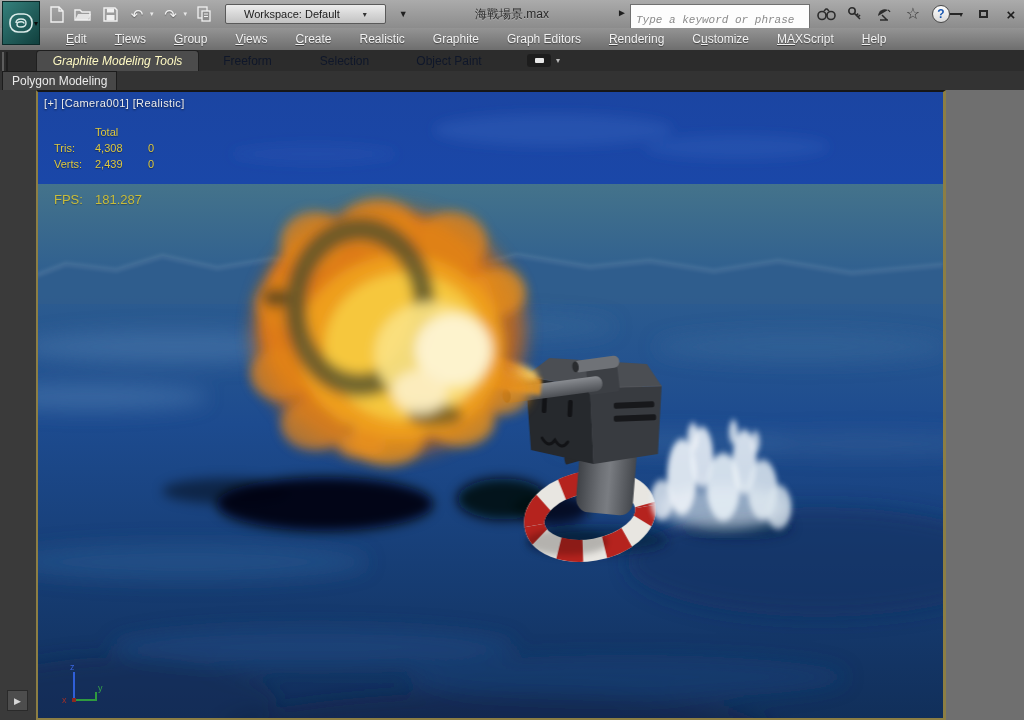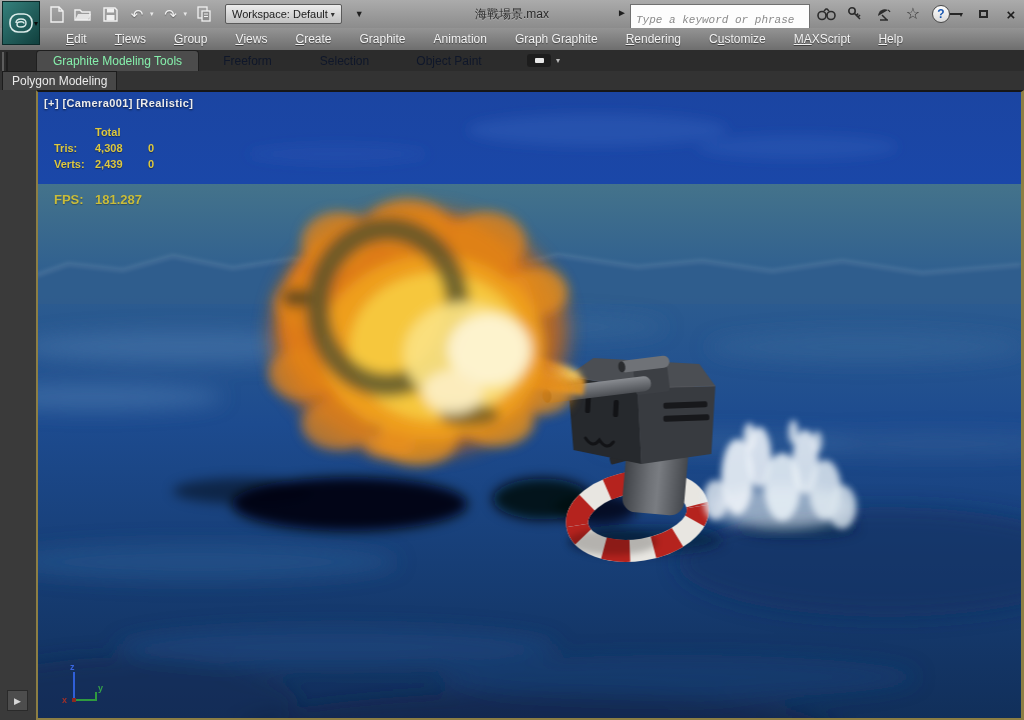--- a/index.html
+++ b/index.html
@@ -12,21 +12,21 @@
     background:linear-gradient(#ababab,#8c8c8c); display:flex; align-items:center; }
   .logo-btn { position:absolute; left:2px; top:1px; width:38px; height:44px; z-index:5;
     background:linear-gradient(135deg,#35807c,#11403e); border:1px solid #0b2b2a;
     display:flex; align-items:center; justify-content:center; cursor:pointer; }
   .logo-caret { position:absolute; right:1px; bottom:16px; font-size:8px; color:#0a0a0a; }
   .tb-icons { position:absolute; left:46px; top:0; height:28px; display:flex; align-items:center; gap:7px; }
   .tb-btn { width:20px; height:20px; display:flex; align-items:center; justify-content:center; cursor:pointer; }
   .tb-btn svg { display:block; }
   .glyph-btn { font-size:15px; color:#f0f0f0; line-height:1; text-shadow:0 1px 1px rgba(0,0,0,.35); }
   .mini-caret { font-size:7px; color:#e8e8e8; margin-left:-4px; cursor:pointer; }
-  .workspace { margin-left:4px; height:20px; padding:0 6px; display:flex; align-items:center; gap:3px;
+  .workspace { margin-left:4px; height:20px; padding:0 18px; display:flex; align-items:center; gap:23px;
     background:linear-gradient(#ececec,#c2c2c2); border:1px solid #5a5a5a; border-radius:2px;
     font-size:11px; color:#1c1c1c; cursor:pointer; }
   .workspace .caret { font-size:8px; color:#333; }
   .tb-overflow { margin-left:6px; font-size:9px; color:#1f1f1f; cursor:pointer; }
   .title-text { position:absolute; left:0; right:0; top:0; height:28px; display:flex;
     align-items:center; justify-content:center; font-size:12px; color:#2a2a2a;
     text-shadow:0 1px 0 rgba(255,255,255,.25); pointer-events:none; }
   .fwd-arrow { position:absolute; left:617px; top:7px; font-size:10px; color:#1d1d1d; cursor:pointer; }
   .search-box { position:absolute; left:630px; top:4px; width:180px; height:31px;
     border:1px solid #707070; background:#fdfdfd; font-size:11px; font-style:italic;
@@ -53,41 +53,41 @@
   .mn { text-decoration:underline; }
 
   
   .ribbon1 { position:absolute; left:0; top:50px; width:1024px; height:21px; background:#2c2c2c; }
   .ribbon2 { position:absolute; left:0; top:71px; width:1024px; height:19px; background:#333333; }
   .ribbon-grip { position:absolute; left:2px; top:52px; width:6px; height:36px;
     border-left:2px solid #5d5d5d; border-right:2px solid #1e1e1e; cursor:grab; }
   .rtabs { position:absolute; left:36px; top:50px; height:21px; display:flex; align-items:flex-end; }
   .rtab { font-size:12px; color:#0f172a; height:21px; display:flex; align-items:center;
     justify-content:center; cursor:pointer; }
-  .rtab.active { background:#4c4c4c; color:#86efac; border-radius:4px 4px 0 0;
-    border:1px solid #1f1f1f; border-bottom:none; }
+  .rtab.active { background:#4c4c4c; color:#fef9c3; border-radius:4px 4px 0 0;
+    border:1px solid #1f1f1f; border-bottom:none;font-style:italic; }
   .rtab-0 { width:163px; } .rtab-1 { width:97px; } .rtab-2 { width:97px; } .rtab-3 { width:112px; }
   .ribbon-min { position:absolute; left:527px; top:54px; width:24px; height:13px; background:#1d1d1d;
     border-radius:3px; display:flex; align-items:center; justify-content:center; cursor:pointer; }
   .ribbon-min i { display:block; width:9px; height:5px; background:#e8e8e8; border-radius:1px; }
   .ribbon-min-caret { position:absolute; left:556px; top:56px; font-size:8px; color:#bdbdbd; cursor:pointer; }
   .subtab { position:absolute; left:2px; top:71px; height:19px; padding:0 9px; background:#474747;
     border:1px solid #1c1c1c; border-bottom:none; font-size:12px; color:#eaeaea;
     display:flex; align-items:center; cursor:pointer; }
 
   
   .sidestrip { position:absolute; left:0; top:90px; width:36px; height:630px; background:#3a3a3a; }
   .expand-btn { position:absolute; left:7px; bottom:9px; width:21px; height:21px; background:#4d4d4d;
     border:1px solid #2a2a2a; color:#d8d8d8; font-size:9px; display:flex; align-items:center;
     justify-content:center; cursor:pointer; }
 
   
-  .viewport { position:absolute; left:36px; top:90px; width:988px; height:630px;
+  .viewport { position:absolute; left:36px; top:90px; width:910px; height:630px;
     border:2px solid #8c7e44; border-top-color:#161616; border-right-width:3px;
-    background:#1d4ed8; overflow:hidden;font-weight:bold; }
+    background:#1d4ed8; overflow:hidden; }
   .scene { position:absolute; left:0; top:0; width:100%; height:100%; }
   .vplabel { position:absolute; left:6px; top:5px; font-size:11px; color:#ececec;
     letter-spacing:.4px; cursor:pointer; text-shadow:0 1px 2px rgba(0,0,0,.6); }
   .stats { position:absolute; left:16px; top:32px; font-size:11px; color:#ddc83f;
     display:grid; grid-template-columns:41px 53px auto; line-height:16px;
     text-shadow:0 1px 1px rgba(0,0,0,.4); }
   .fps { position:absolute; left:16px; top:100px; font-size:13px; color:#c9bc3a;
     display:grid; grid-template-columns:41px auto; text-shadow:0 1px 1px rgba(0,0,0,.3); }
   .gizmo { position:absolute; left:22px; bottom:10px; }
 </style>
@@ -204,31 +204,31 @@
         <span></span>
         <span class="mn">V</span>
         <span>iews</span>
       </span>
     <span class="menu-item">
         <span></span>
         <span class="mn">C</span>
         <span>reate</span>
       </span>
     <span class="menu-item">
+        <span>Realistic</span>
+        <span class="mn"></span>
+        <span></span>
+      </span>
+    <span class="menu-item">
         <span>Graphite</span>
         <span class="mn"></span>
         <span></span>
       </span>
     <span class="menu-item">
-        <span>Animation</span>
-        <span class="mn"></span>
-        <span></span>
-      </span>
-    <span class="menu-item">
-        <span>Graph Graphite</span>
+        <span>Graph Editors</span>
         <span class="mn"></span>
         <span></span>
       </span>
     <span class="menu-item">
         <span></span>
         <span class="mn">R</span>
         <span>endering</span>
       </span>
     <span class="menu-item">
         <span>C</span>

